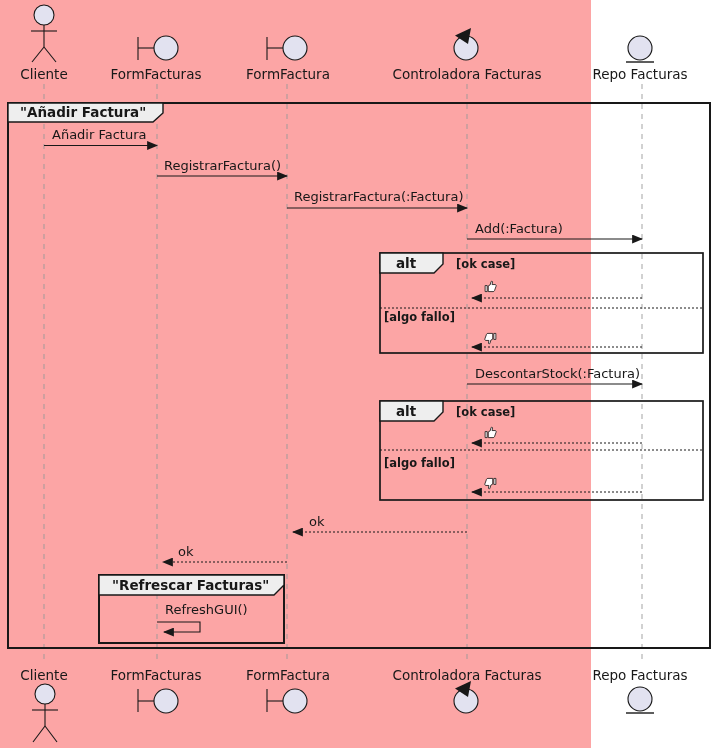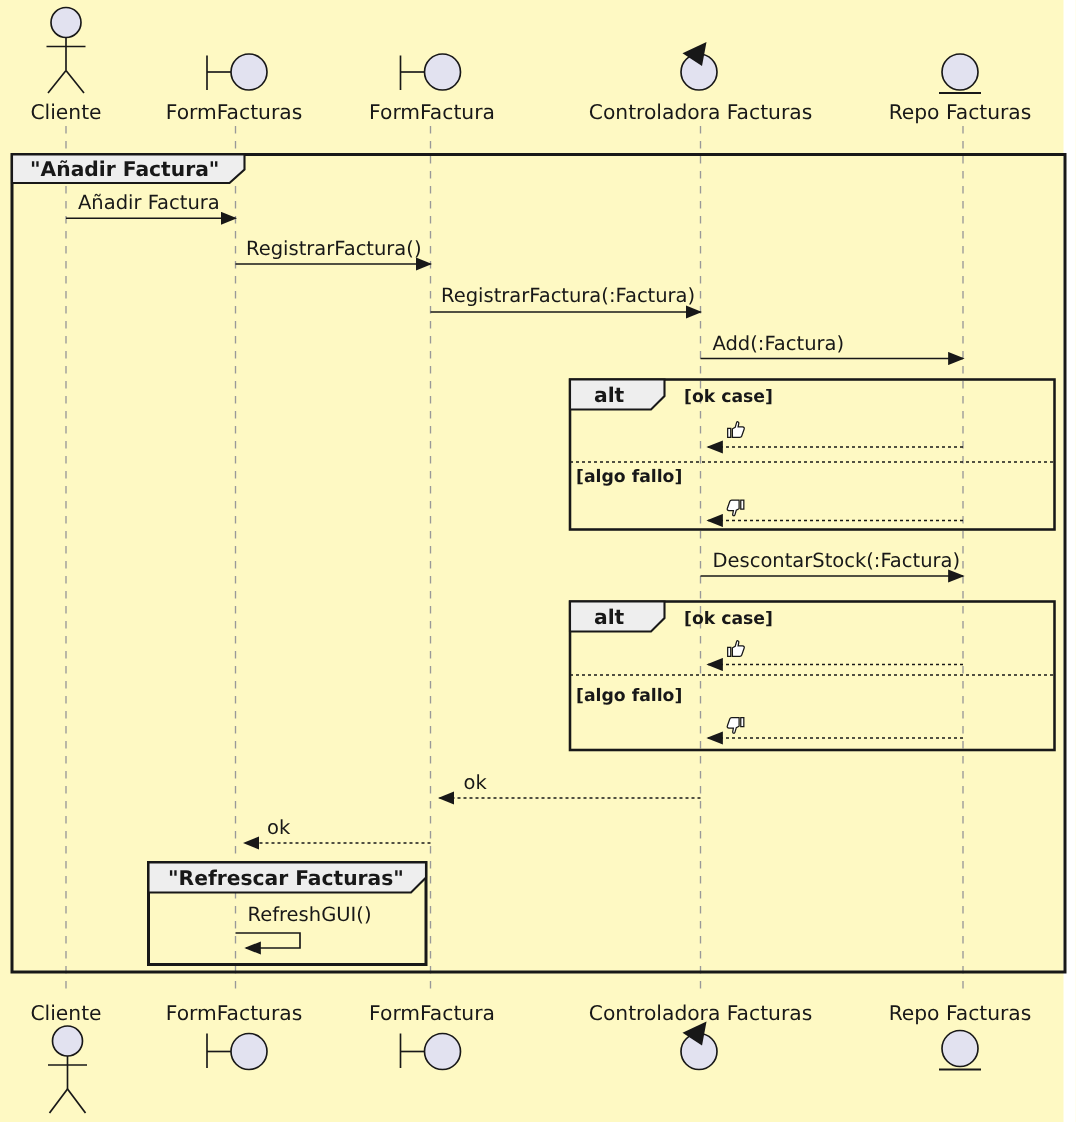--- a/index.html
+++ b/index.html
@@ -1,17 +1,17 @@
 <!DOCTYPE html>
 <html><head>
 <meta charset="utf-8">
 <style>
   html,body{margin:0;padding:0;background:#ffffff;}
   .stage{
-    width:709px;height:748px;position:relative;background:#fef9c3;
+    width:591px;height:748px;position:relative;background:#fca5a5;
     font-family:"DejaVu Sans","Liberation Sans",sans-serif;
   }
   svg text{
     font-family:"DejaVu Sans","Liberation Sans",sans-serif;
     fill:#181818;
   }
   .plabel{font-size:13.5px;}
   .msg{font-size:13px;}
   .frame-title{font-size:13.5px;font-weight:bold;}
   .alt-kw{font-size:13.5px;font-weight:bold;}

